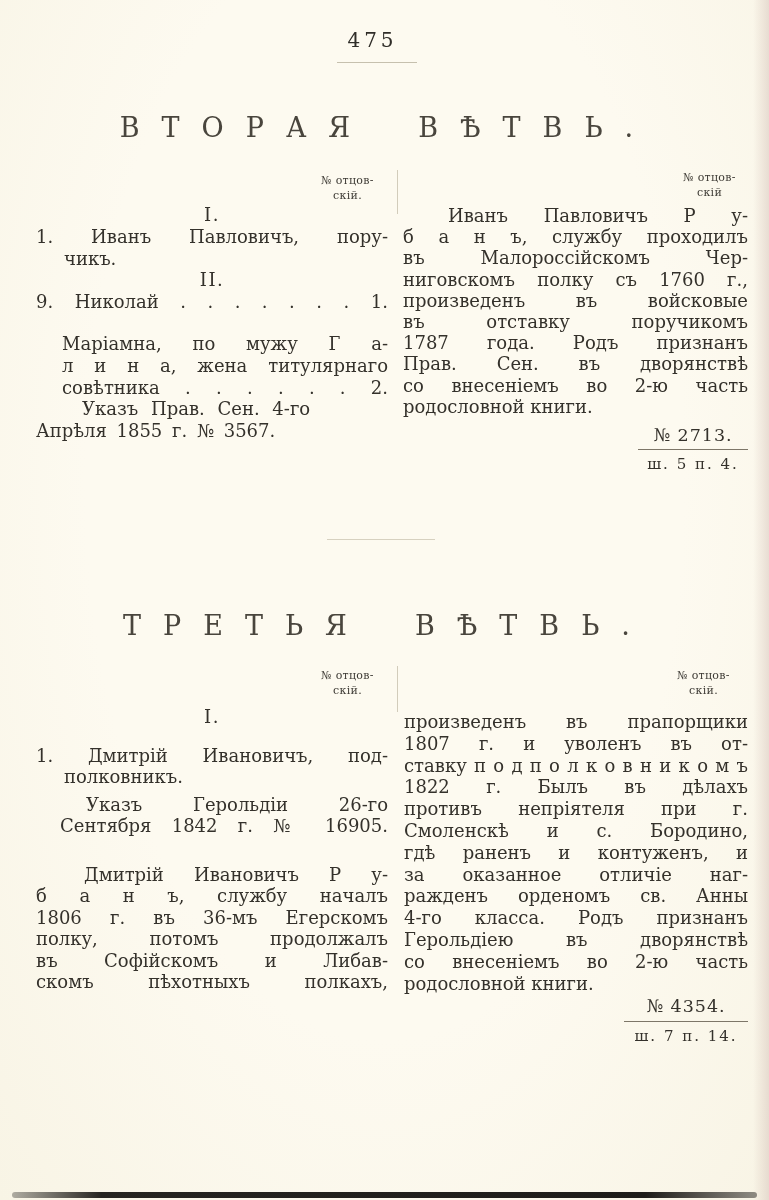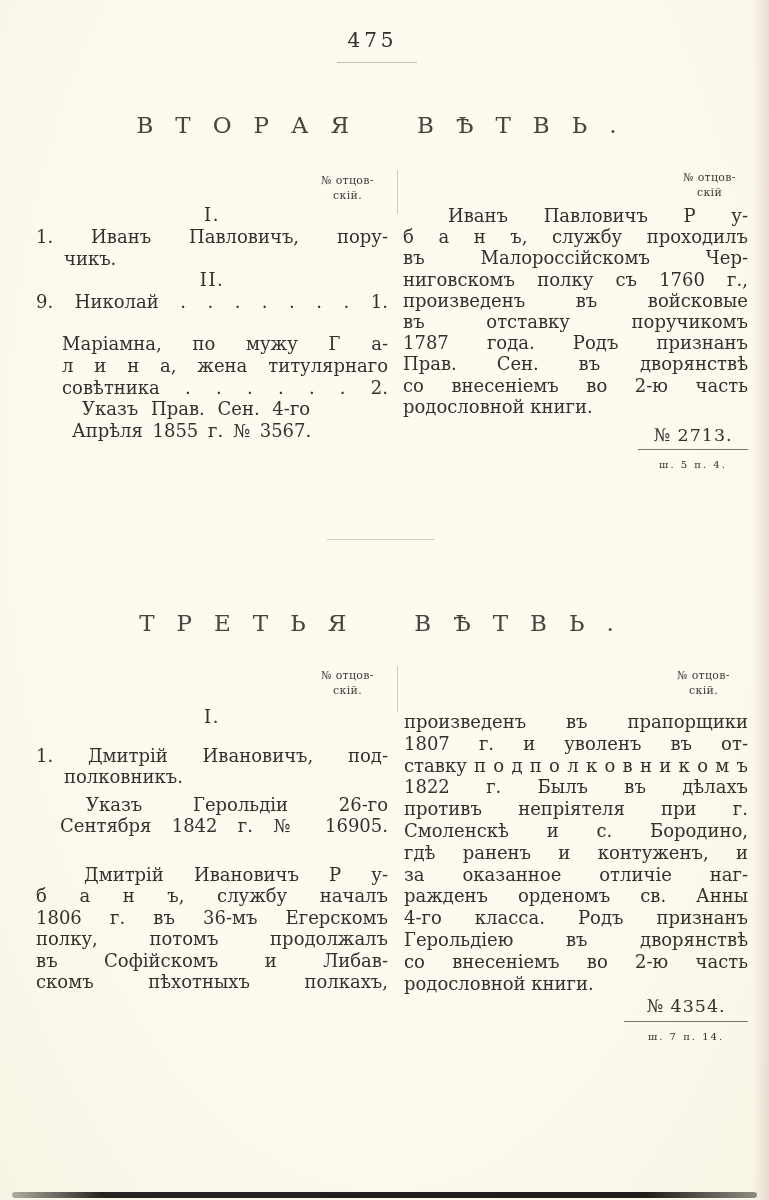--- a/index.html
+++ b/index.html
@@ -6,40 +6,40 @@
   .page{
     position:relative;width:769px;height:1200px;overflow:hidden;
     background:radial-gradient(ellipse at 50% 40%, #fdfaf0 55%, #f8f4e5 100%);
     font-family:"DejaVu Serif","Liberation Serif",serif;
     color:#34312b;
   }
   .pagenum{position:absolute;top:28px;left:-12px;width:100%;text-align:center;
     font-size:20px;letter-spacing:4px;color:#2f2d28;}
   .pagenum-rule{position:absolute;left:337px;top:62px;width:80px;height:1px;background:#c6c0ae;}
   .bh{position:absolute;left:0;width:100%;display:flex;justify-content:center;gap:46px;
-    font-size:23px;color:#49453d;padding-left:6px;box-sizing:border-box;}
+    font-size:27px;color:#49453d;padding-left:6px;box-sizing:border-box;}
   .bh span{letter-spacing:22px;white-space:nowrap;}
   .colhead{position:absolute;width:95px;font-size:11px;line-height:15px;text-align:center;
     color:#3c3933;letter-spacing:.3px;}
   .vrule{position:absolute;width:1px;background:#d2ccbb;}
   .divider{position:absolute;left:327px;top:539px;width:108px;height:1px;background:#d7d1c0;}
   .col{position:absolute;font-size:18px;}
   .line{text-align:justify;text-align-last:justify;}
   .ctr{text-align:center;text-align-last:center;letter-spacing:1.5px;}
   .last{text-align-last:left;}
   .ws7{word-spacing:7px;text-align-last:left;}
-  .ws4{word-spacing:4px;text-align-last:left;margin-left:36px;}
+  .ws4{word-spacing:4px;text-align-last:left;}
   .pl24{padding-left:24px}.pl26{padding-left:26px}.pl28{padding-left:28px}
   .pl45{padding-left:45px}.pl46{padding-left:46px}.pl48{padding-left:48px}.pl50{padding-left:50px}
   .sp6{height:6px}.sp17{height:17px}.sp20{height:20px}.sp27{height:27px}
   .refblock{margin-left:auto;text-align:center;}
   .rb1{width:110px;margin-top:8px;}
   .rb2{width:124px;margin-top:2px;}
   .refnum{font-size:17.5px;letter-spacing:1px;text-align-last:center;}
-  .refnote{font-size:10px;border-top:1px solid #7d7668;padding-top:4px;margin-top:3px;
+  .refnote{font-size:15px;border-top:1px solid #7d7668;padding-top:4px;margin-top:3px;
     letter-spacing:2px;text-align-last:center;}
   .lh218{line-height:21.8px;} .lh212{line-height:21.2px;} .lh215{line-height:21.5px;}
   .edge-tint{position:absolute;right:0;top:0;bottom:0;width:16px;
     background:linear-gradient(to right, rgba(209,188,180,0), rgba(209,188,180,.45));}
   .scanbar{position:absolute;left:12px;top:1192px;width:745px;height:6px;border-radius:3px;
     background:linear-gradient(to right, rgba(38,36,32,.35), #262420 12%, #1e1c19 85%, rgba(38,36,32,.5));}
 </style>
 </head>
 <body>
 

